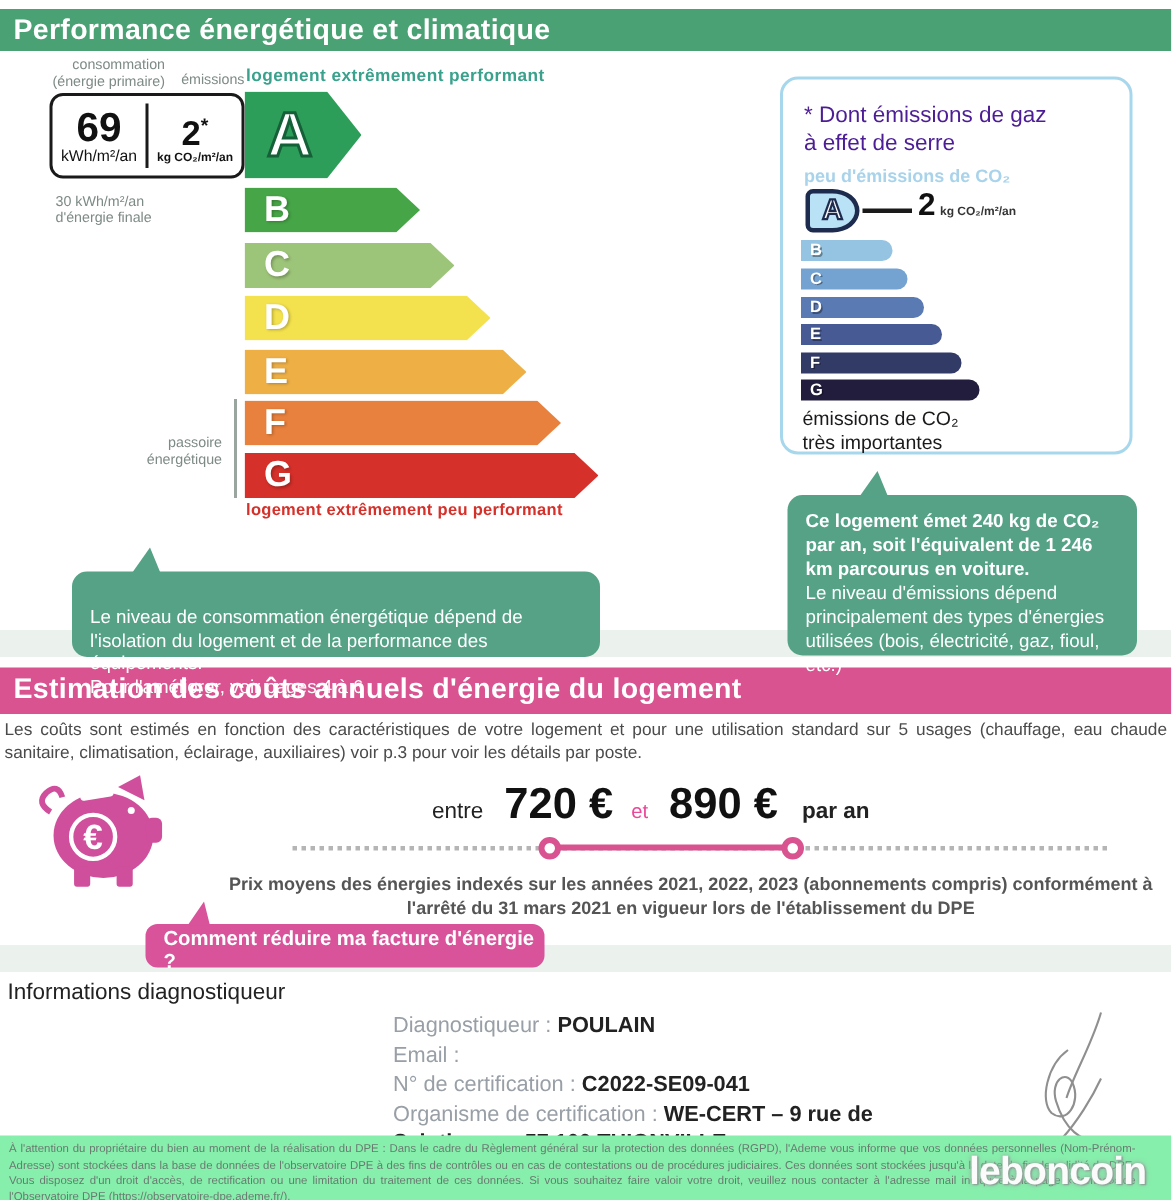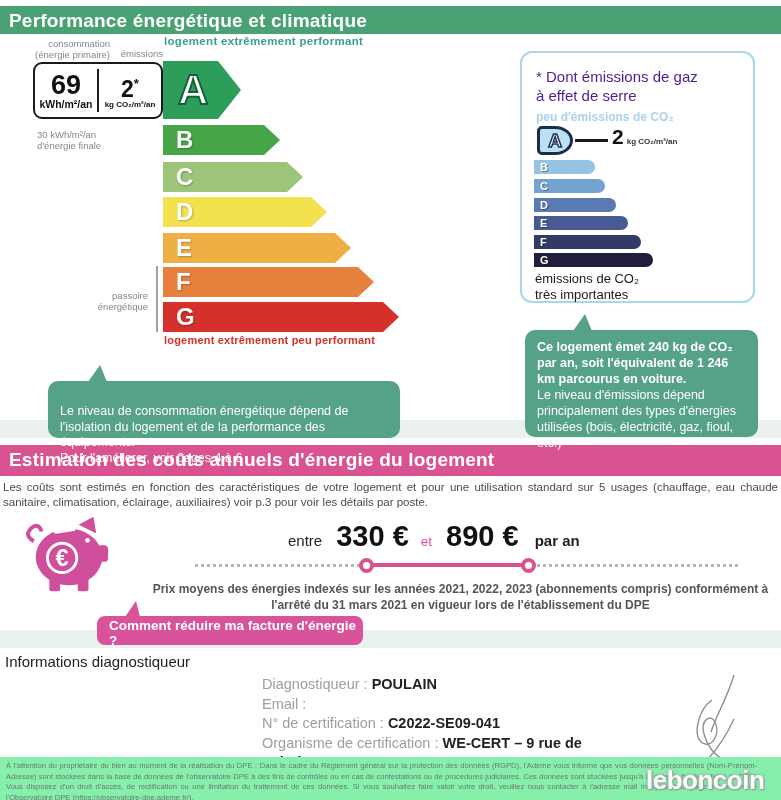--- a/index.html
+++ b/index.html
@@ -11,32 +11,32 @@
   
   .h-green{top:6px;left:0;width:781px;height:28px;background:#4aa173;}
   .h-pink{top:445px;left:0;width:781px;height:31px;background:#d8538f;}
   .h-green span,.h-pink span{display:block;padding-left:9px;color:#fff;font-size:19px;
         font-weight:bold;line-height:29px;letter-spacing:.2px;}
 
   
   .lbl-small{font-size:9.5px;color:#7d8a85;line-height:11px;}
   .lbl-consumption{top:38px;left:30px;width:80px;text-align:right;}
   .lbl-emissions{top:48px;left:115px;width:48px;text-align:right;}
-  .lbl-best{top:35px;left:164px;font-size:11.5px;color:#3aa18c;font-weight:bold;letter-spacing:.3px;}
+  .lbl-best{top:45px;left:164px;font-size:11.5px;color:#3aa18c;font-weight:bold;letter-spacing:.3px;}
   .lbl-worst{top:334px;left:164px;font-size:11px;color:#d6302a;font-weight:bold;letter-spacing:.2px;}
   .lbl-final{top:129px;left:37px;width:80px;}
   .lbl-sieve{top:290px;left:66px;width:82px;text-align:right;}
   .sieve-line{top:266px;left:156px;width:2px;height:66px;background:#9aa5a0;}
 
   .badge{top:62px;left:33px;width:130px;height:57px;background:#fff;border:2.5px solid #1a1a1a;
          border-radius:9px;display:flex;box-sizing:border-box;z-index:2;}
   .badge .cell{flex:1;display:flex;flex-direction:column;align-items:center;justify-content:center;border-radius:24px;}
   .badge .divider{width:2px;background:#1a1a1a;margin:5px 0;}
   .badge .v1{font-size:27px;font-weight:bold;line-height:26px;color:#111;}
-  .badge .u1{font-size:10.5px;font-weight:bold;color:#111;}
+  .badge .u1{font-size:10.5px;font-weight:normal;color:#111;}
   .badge .v2{font-size:23px;font-weight:bold;line-height:24px;color:#111;}
   .badge .v2 sup{font-size:13px;}
   .badge .u2{font-size:8px;font-weight:bold;color:#111;}
 
   .arrow{left:163px;display:flex;align-items:center;color:#fff;font-weight:bold;}
   .arrow-a{top:61px;width:78px;height:58px;background:#2d9e59;
            clip-path:polygon(0 0,calc(100% - 23px) 0,100% 50%,calc(100% - 23px) 100%,0 100%);}
   .arrow-a span{font-size:42px;padding-left:15px;-webkit-text-stroke:2px #156038;}
   .bar{height:30px;clip-path:polygon(0 0,calc(100% - 16px) 0,100% 50%,calc(100% - 16px) 100%,0 100%);}
   .bar span{font-size:24px;padding-left:13px;text-shadow:1px 1px 2px rgba(0,0,0,.25);}
@@ -244,21 +244,21 @@
     <rect x="28" y="64" width="11" height="14" rx="2" fill="#cf4f9c"></rect>
     <rect x="57" y="64" width="11" height="14" rx="2" fill="#cf4f9c"></rect>
     <rect x="32" y="13" width="23" height="5" rx="2.5" fill="#ffffff" transform="rotate(-9 43 15)"></rect>
     <circle cx="67" cy="26" r="2.4" fill="#ffffff"></circle>
     <circle cx="41" cy="44" r="15" fill="none" stroke="#ffffff" stroke-width="3"></circle>
     <text x="41" y="52" font-size="24" font-weight="bold" fill="#ffffff" text-anchor="middle" font-family="Liberation Sans, sans-serif">€</text>
   </svg>
 
   <div class="abs price-row">
     <span class="w1">entre</span>
-    <span class="big">330 €</span>
+    <span class="big">720 €</span>
     <span class="w2">et</span>
     <span class="big">890 €</span>
     <span class="w3">par an</span>
   </div>
 
   <div class="abs dots"></div>
   <div class="abs range-line"></div>
   <div class="abs range-dot dot1"></div>
   <div class="abs range-dot dot2"></div>
 

